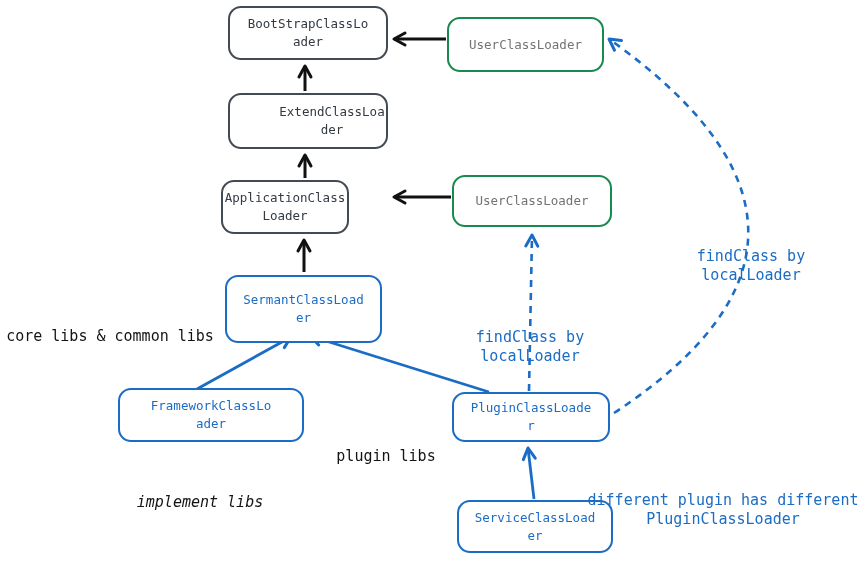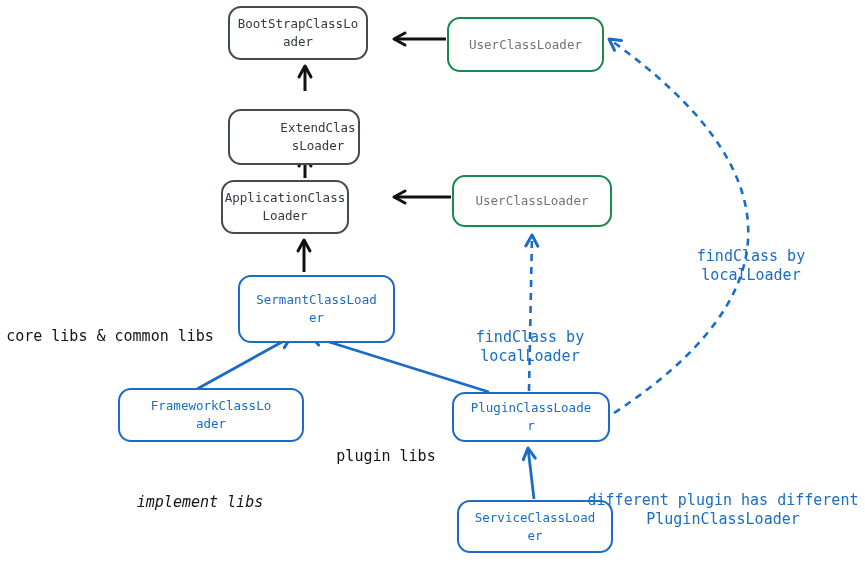--- a/index.html
+++ b/index.html
@@ -36,26 +36,26 @@
     font-size:15px;
     line-height:18.5px;
     text-align:center;
     white-space:pre-line;
     margin-top:36px;
   }
   .note.black{color:#141414;}
   .note.blue{color:#1b6cc4;}
 
   
-  #n-bootstrap  {left:228px;top:6px;  width:140px;height:54px;}
-  #n-extend     {left:228px;top:109px; width:132px;height:56px;padding-left:48px;}
+  #n-bootstrap  {left:228px;top:6px;  width:160px;height:54px;}
+  #n-extend     {left:228px;top:93px; width:160px;height:56px;padding-left:48px;}
   #n-application{left:221px;top:180px;width:128px;height:54px;justify-content:flex-end;}
   #n-user-top   {left:447px;top:17px; width:157px;height:55px;}
   #n-user-mid   {left:452px;top:175px;width:160px;height:52px;}
-  #n-sermant    {left:238px;top:275px;width:157px;height:68px;}
+  #n-sermant    {left:225px;top:275px;width:157px;height:68px;}
   #n-framework  {left:118px;top:388px;width:186px;height:54px;}
   #n-plugin     {left:452px;top:392px;width:158px;height:50px;}
   #n-service    {left:457px;top:500px;width:156px;height:53px;}
 
   
   #t-core      {left:4px;  top:291px;width:212px;}
   #t-implement {left:130px;top:457px;width:140px;font-style:italic;}
   #t-plugin    {left:316px;top:411px;width:140px;}
   #t-service   {left:465px;top:556px;width:140px;}
   #t-find-mid  {left:450px;top:292px;width:160px;}

